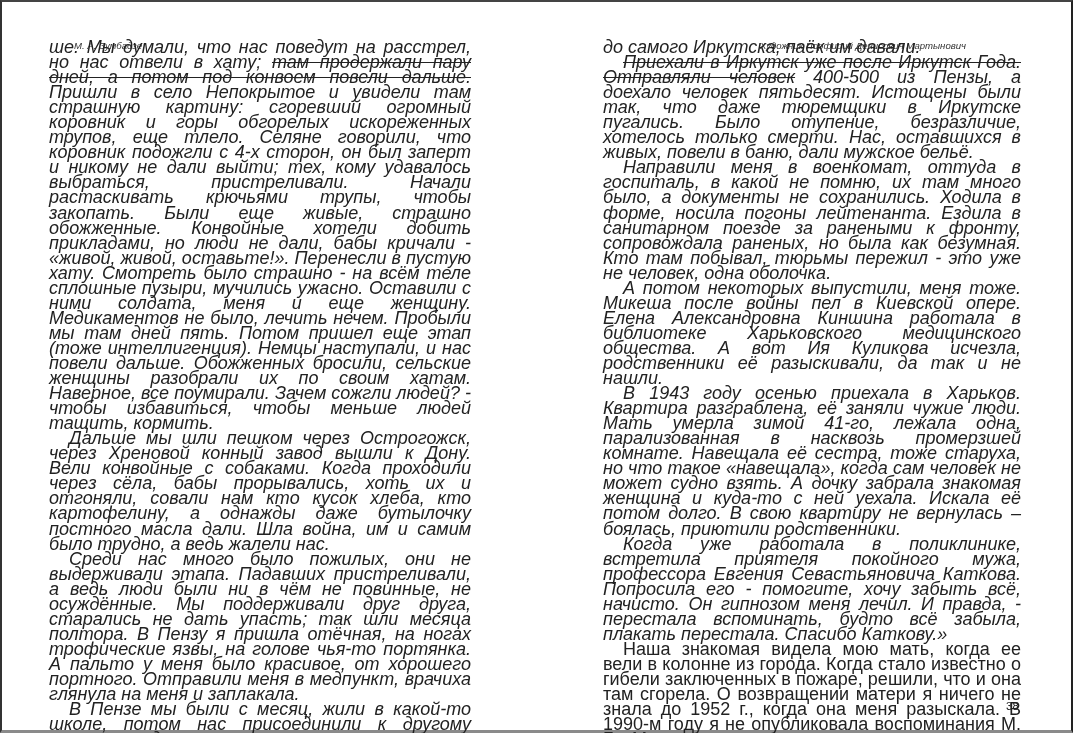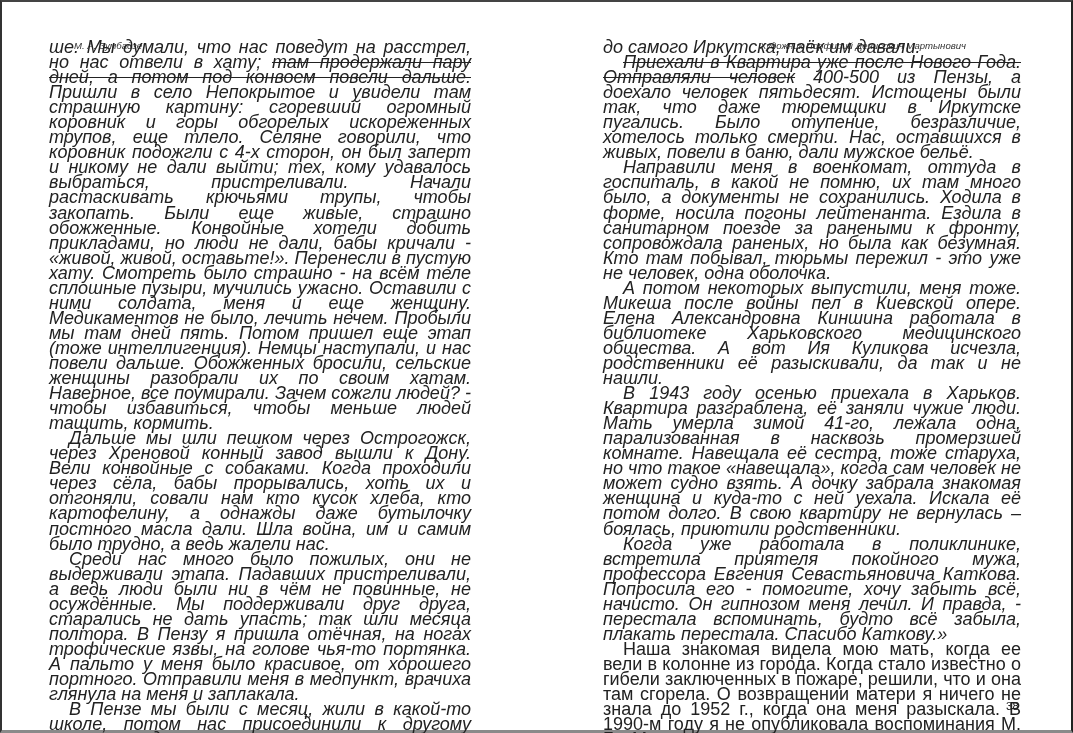--- a/index.html
+++ b/index.html
@@ -50,21 +50,21 @@
     <p class="italic">В Пензе мы были с месяц, жили в какой-то школе, потом нас присоединили к другому этапу, посадили в эшелон и повезли в скотских вагонах. Вагон наглухо закрыт, только вверху отдушины, да в полу дыра для естественной надобности, мужчины и женщины были в вагоне, все вместе. Стесняться? Человеческий вид потеряли, вшами кишели, никто не смотрел ни на кого. В вагоне многие умирали от истощения, умер и профессор Михаил Первак, медик. Не хватало даже воды, всё время хотелось пить, и люди скоблили лед со стен. Охрана, если слышала, как скребут, стреляла по вагону, когда и наповал убивали. Утром конвойные открывали дверь, единственный вопрос - «Трупы есть?» Вываливали мёртвых и закрывали.</p>
     <p class="italic">Начальник эшелона ехал в отдельном вагоне. Он оказался любителем музыки. Вызовет к себе артистов, они ему поют. Опекали их</p>
   </div>
   <div class="pagenum">26</div>
 </div>
 
 <div class="page right">
   <div class="header">Художник Порфирий Денисович Мартынович</div>
   <div class="text">
     <p class="noindent italic">до самого Иркутска, паёк им давали.</p>
-    <p class="italic"><span class="strike">Приехали в Квартира уже после Нового Года. Отправляли человек</span><span> 400-500 из Пензы, а доехало человек пятьдесят. Истощены были так, что даже тюремщики в Иркутске пугались. Было отупение, безразличие, хотелось только смерти. Нас, оставшихся в живых, повели в баню, дали мужское бельё.</span></p>
+    <p class="italic"><span class="strike">Приехали в Иркутск уже после Иркутск Года. Отправляли человек</span><span> 400-500 из Пензы, а доехало человек пятьдесят. Истощены были так, что даже тюремщики в Иркутске пугались. Было отупение, безразличие, хотелось только смерти. Нас, оставшихся в живых, повели в баню, дали мужское бельё.</span></p>
     <p class="italic">Направили меня в военкомат, оттуда в госпиталь, в какой не помню, их там много было, а документы не сохранились. Ходила в форме, носила погоны лейтенанта. Ездила в санитарном поезде за ранеными к фронту, сопровождала раненых, но была как безумная. Кто там побывал, тюрьмы пережил - это уже не человек, одна оболочка.</p>
     <p class="italic">А потом некоторых выпустили, меня тоже. Микеша после войны пел в Киевской опере. Елена Александровна Киншина работала в библиотеке Харьковского медицинского общества. А вот Ия Куликова исчезла, родственники её разыскивали, да так и не нашли.</p>
     <p class="italic">В 1943 году осенью приехала в Харьков. Квартира разграблена, её заняли чужие люди. Мать умерла зимой 41-го, лежала одна, парализованная в насквозь промерзшей комнате. Навещала её сестра, тоже старуха, но что такое «навещала», когда сам человек не может судно взять. А дочку забрала знакомая женщина и куда-то с ней уехала. Искала её потом долго. В свою квартиру не вернулась – боялась, приютили родственники.</p>
     <p class="italic">Когда уже работала в поликлинике, встретила приятеля покойного мужа, профессора Евгения Севастьяновича Каткова. Попросила его - помогите, хочу забыть всё, начисто. Он гипнозом меня лечил. И правда, - перестала вспоминать, будто всё забыла, плакать перестала. Спасибо Каткову.»</p>
     <p class="upright">Наша знакомая видела мою мать, когда ее вели в колонне из города. Когда стало известно о гибели заключенных в пожаре, решили, что и она там сгорела. О возвращении матери я ничего не знала до 1952 г., когда она меня разыскала. В 1990-м году я не опубликовала воспоминания М. Б. Манц, т. к. предполагалось включить их в сборник, посвященный репрессиям. Н. Н. Шило отдала экземпляр этого текста И. Зборовцу «для ознакомления, а не для печати», как она сказала впоследствии. И. Зборовец использовал ее в своей статье, не ставя меня в известность, для обоснования своей версии. После выхода его статьи [1] я высказывала свои возражения по этому поводу и ему лично и в письме в журнал «Краезнавство», но И. Зборовец продолжал публиковать этот материал.</p>
   </div>
   <div class="pagenum">38</div>
 </div>
 
 </body></html>

